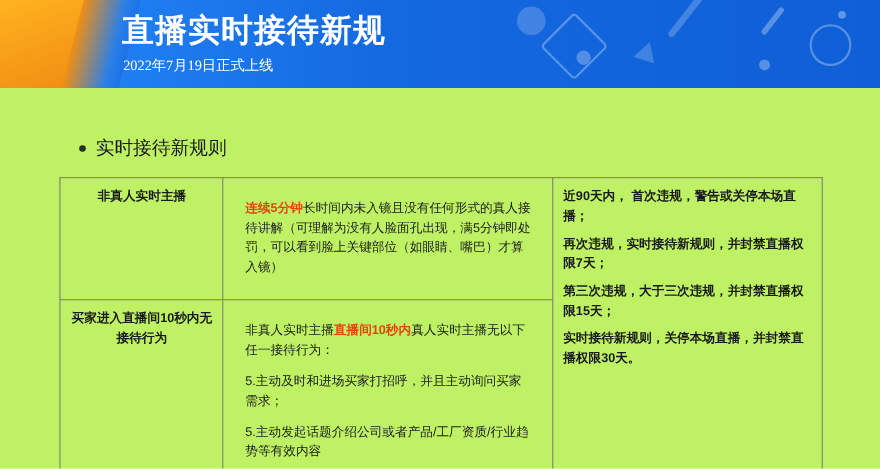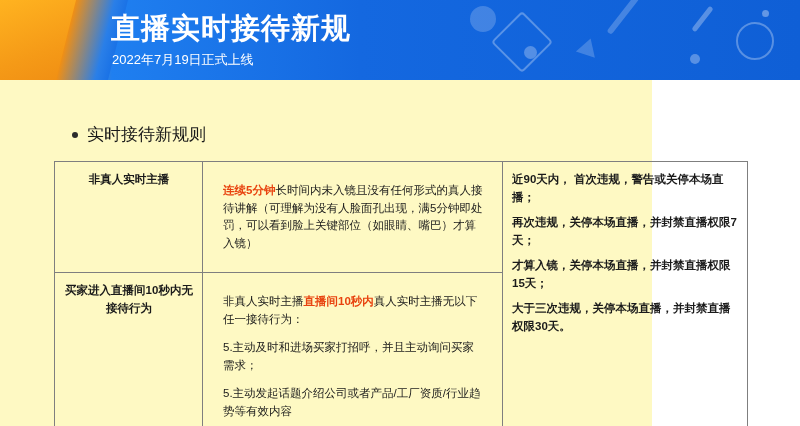--- a/index.html
+++ b/index.html
@@ -8,23 +8,23 @@
   }
   body {
     width: 800px;
     height: 426px;
     background: #ffffff;
     font-family: "Liberation Sans", sans-serif;
     overflow: hidden;
   }
   .slide {
     position: relative;
-    width: 652px;
+    width: 800px;
     height: 426px;
-    background: #fef9c3;
+    background: #bef264;
   }
   
   .banner {
     position: absolute;
     left: 0;
     top: 0;
     width: 800px;
     height: 80px;
     background: linear-gradient(90deg, #f5a623 0%, #f0931e 4%, #1f7ff0 14%, #1468e0 45%, #0f5fd6 100%);
     overflow: hidden;
@@ -99,20 +99,21 @@
     line-height: 40px;
     white-space: nowrap;
   }
   .banner-sub-wrap {
     position: absolute;
     left: 112px;
     top: 52px;
     padding-bottom: 16px;
     border-bottom: 2px solid rgba(255,255,255,0.85);
     display: inline-block;
+    font-family: Liberation Serif, serif;
   }
   .banner-sub {
     color: #ffffff;
     font-size: 13px;
     line-height: 16px;
     white-space: nowrap;
   }
   
   .section-heading {
     position: absolute;
@@ -210,23 +211,23 @@
       <col class="col-pen">
     </colgroup>
     <tbody>
       <tr>
         <td class="cell-label">非真人实时主播</td>
         <td class="row1-desc">
           <p class="desc-p"><span class="hl">连续5分钟</span><span>长时间内未入镜且没有任何形式的真人接待讲解（可理解为没有人脸面孔出现，满5分钟即处罚，可以看到脸上关键部位（如眼睛、嘴巴）才算入镜）</span></p>
         </td>
         <td class="row1-pen" rowspan="2">
           <p class="pen-line">近90天内， 首次违规，警告或关停本场直播；</p>
-          <p class="pen-line">再次违规，关停本场直播，并封禁直播权限7天；</p>
-          <p class="pen-line">才算入镜，关停本场直播，并封禁直播权限15天；</p>
-          <p class="pen-line">大于三次违规，关停本场直播，并封禁直播权限30天。</p>
+          <p class="pen-line">再次违规，实时接待新规则，并封禁直播权限7天；</p>
+          <p class="pen-line">第三次违规，大于三次违规，并封禁直播权限15天；</p>
+          <p class="pen-line">实时接待新规则，关停本场直播，并封禁直播权限30天。</p>
         </td>
       </tr>
       <tr>
         <td class="cell-label">买家进入直播间10秒内无接待行为</td>
         <td>
           <p class="desc-p"><span>非真人实时主播</span><span class="hl">直播间10秒内</span><span>真人实时主播无以下任一接待行为：</span></p>
           <p class="desc-p">5.主动及时和进场买家打招呼，并且主动询问买家需求；</p>
           <p class="desc-p">5.主动发起话题介绍公司或者产品/工厂资质/行业趋势等有效内容</p>
         </td>
       </tr>

